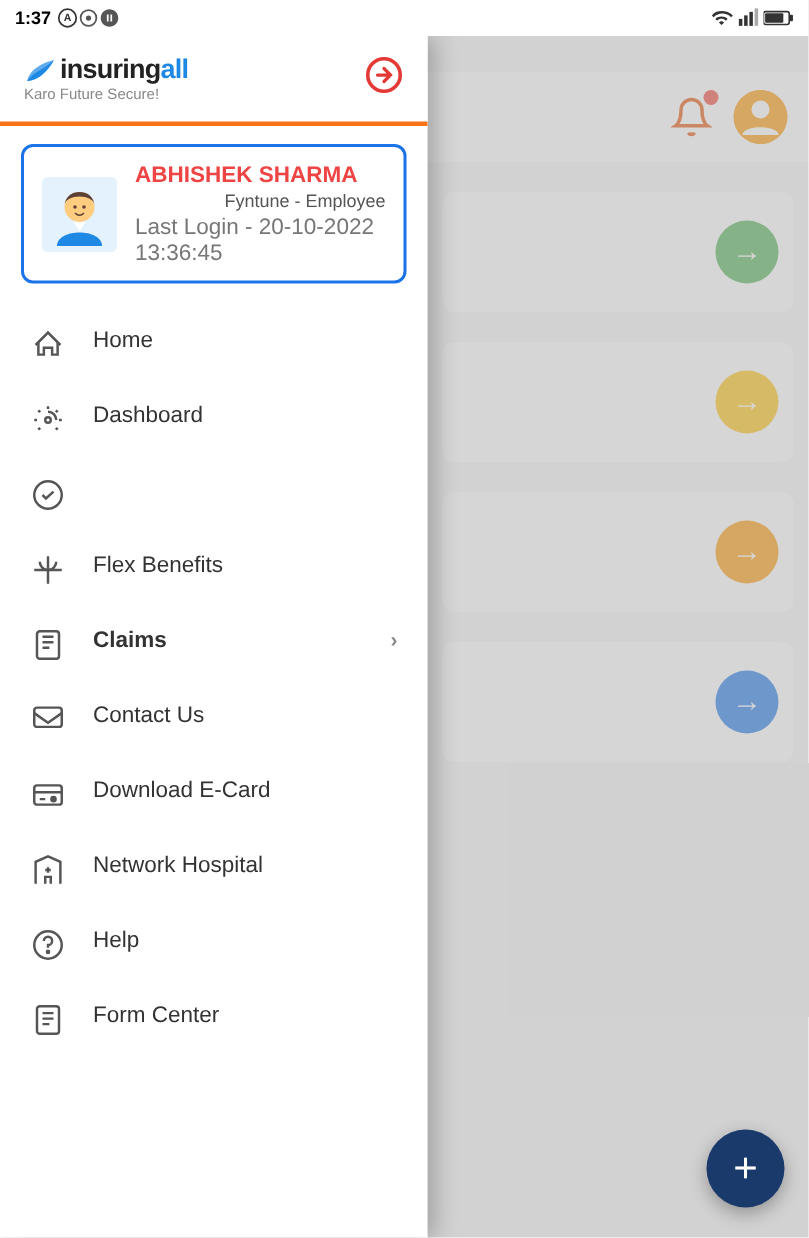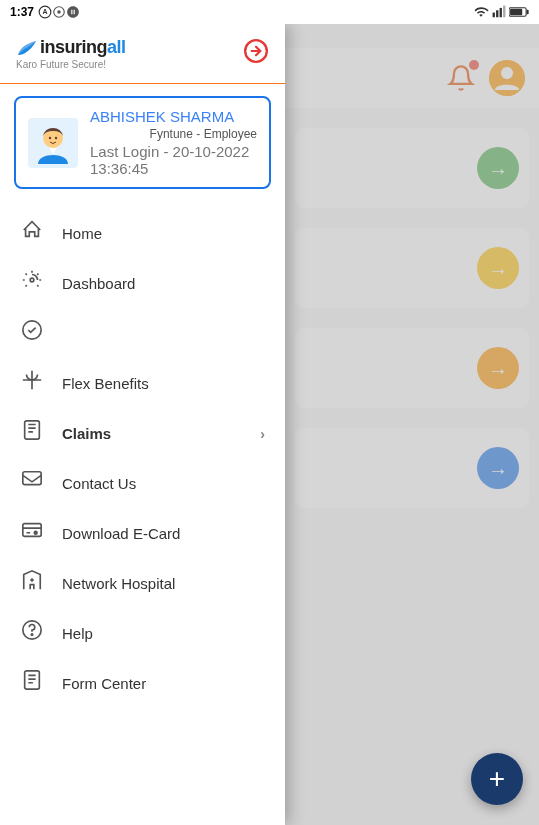--- a/index.html
+++ b/index.html
@@ -106,21 +106,21 @@
     }
 
     
     .drawer-header {
       height: 60px;
       display: flex;
       align-items: center;
       justify-content: space-between;
       padding: 0 16px;
       background: #fff;
-      border-bottom: 1px solid #f97316;
+      border-bottom: 3px solid #f97316;
     }
     .logo-area {
       display: flex;
       flex-direction: column;
     }
     .logo-text {
       display: flex;
       align-items: center;
       gap: 2px;
     }
@@ -161,22 +161,22 @@
       height: 50px;
       flex-shrink: 0;
     }
     .avatar-svg {
       width: 50px;
       height: 50px;
     }
     .user-info { flex: 1; }
     .user-name {
       font-size: 15px;
-      font-weight: 400;
-      color: #3b82f6;
+      font-weight: 700;
+      color: #ef4444;
     }
     .user-company {
       font-size: 12px;
       color: #555;
       margin-top: 2px;
       text-align: right;
     }
     .user-last-login {
       font-size: 15px;
       color: #777;
@@ -184,21 +184,21 @@
     }
 
     
     .nav-list {
       flex: 1;
       overflow-y: auto;
       padding: 4px 0;
     }
     .nav-item {
       display: flex;
-      align-items: flex-end;
+      align-items: flex-start;
       gap: 18px;
       padding: 13px 20px;
       cursor: pointer;
       color: #333;
       font-size: 15px;
       border-radius: 0;
       transition: background 0.15s;
     }
     .nav-item.active, .nav-item.bold {
       font-weight: 700;

